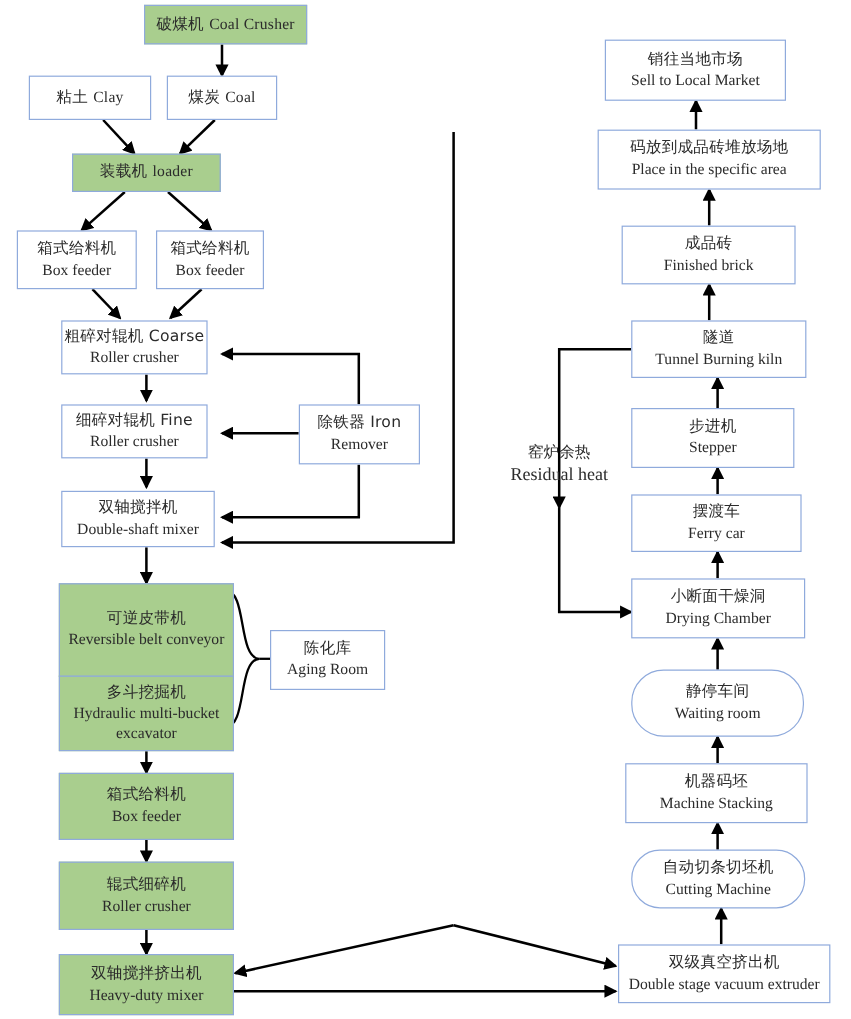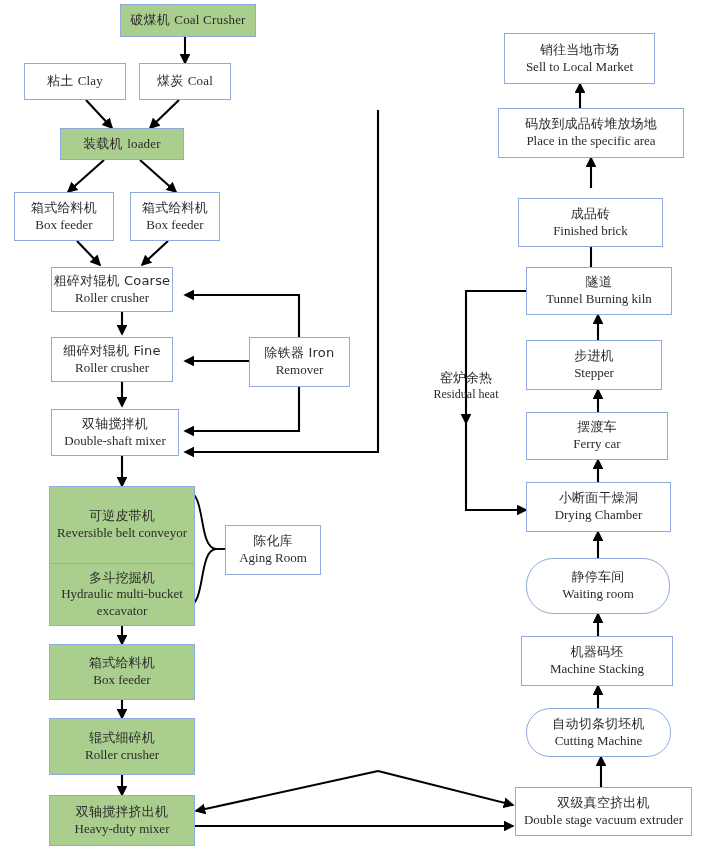--- a/index.html
+++ b/index.html
@@ -49,21 +49,21 @@
     font-family: "Liberation Serif", "DejaVu Serif", serif;
     white-space: nowrap;
   }
   .label-free {
     position: absolute;
     text-align: center;
     color: #2b2b2b;
     line-height: 1.3;
   }
   .small-cn { font-size: 13px; font-family: "DejaVu Sans","Liberation Sans",sans-serif; }
-  .small-en { font-size: 12px; font-family: "Liberation Serif","DejaVu Serif",serif; }
+  .small-en { font-size: 15px; font-family: "Liberation Serif","DejaVu Serif",serif; }
 </style>
 </head>
 <body>
 
 <div id="canvas">
 
   <svg id="wires" viewBox="0 0 709 849">
     <defs>
       <marker id="arrow" viewBox="0 0 10 10" refX="8.5" refY="5" markerWidth="5.2" markerHeight="5.2" orient="auto-start-reverse">
         <path d="M 0 0 L 10 5 L 0 10 z" fill="#000"></path>
@@ -233,21 +233,21 @@
   <div class="node white" style="left:504px; top:33px; width:151px; height:51px;">
     <div class="cn">销往当地市场</div>
     <div class="en">Sell to Local Market</div>
   </div>
 
   <div class="node white" style="left:498px; top:108px; width:186px; height:50px;">
     <div class="cn">码放到成品砖堆放场地</div>
     <div class="en">Place in the specific area</div>
   </div>
 
-  <div class="node white" style="left:518px; top:198px; width:145px; height:49px;">
+  <div class="node white" style="left:518px; top:188px; width:145px; height:49px;">
     <div class="cn">成品砖</div>
     <div class="en">Finished brick</div>
   </div>
 
   <div class="node white" style="left:526px; top:267px; width:146px; height:48px;">
     <div class="cn">隧道</div>
     <div class="en">Tunnel Burning kiln</div>
   </div>
 
   <div class="node white" style="left:526px; top:340px; width:136px; height:50px;">

